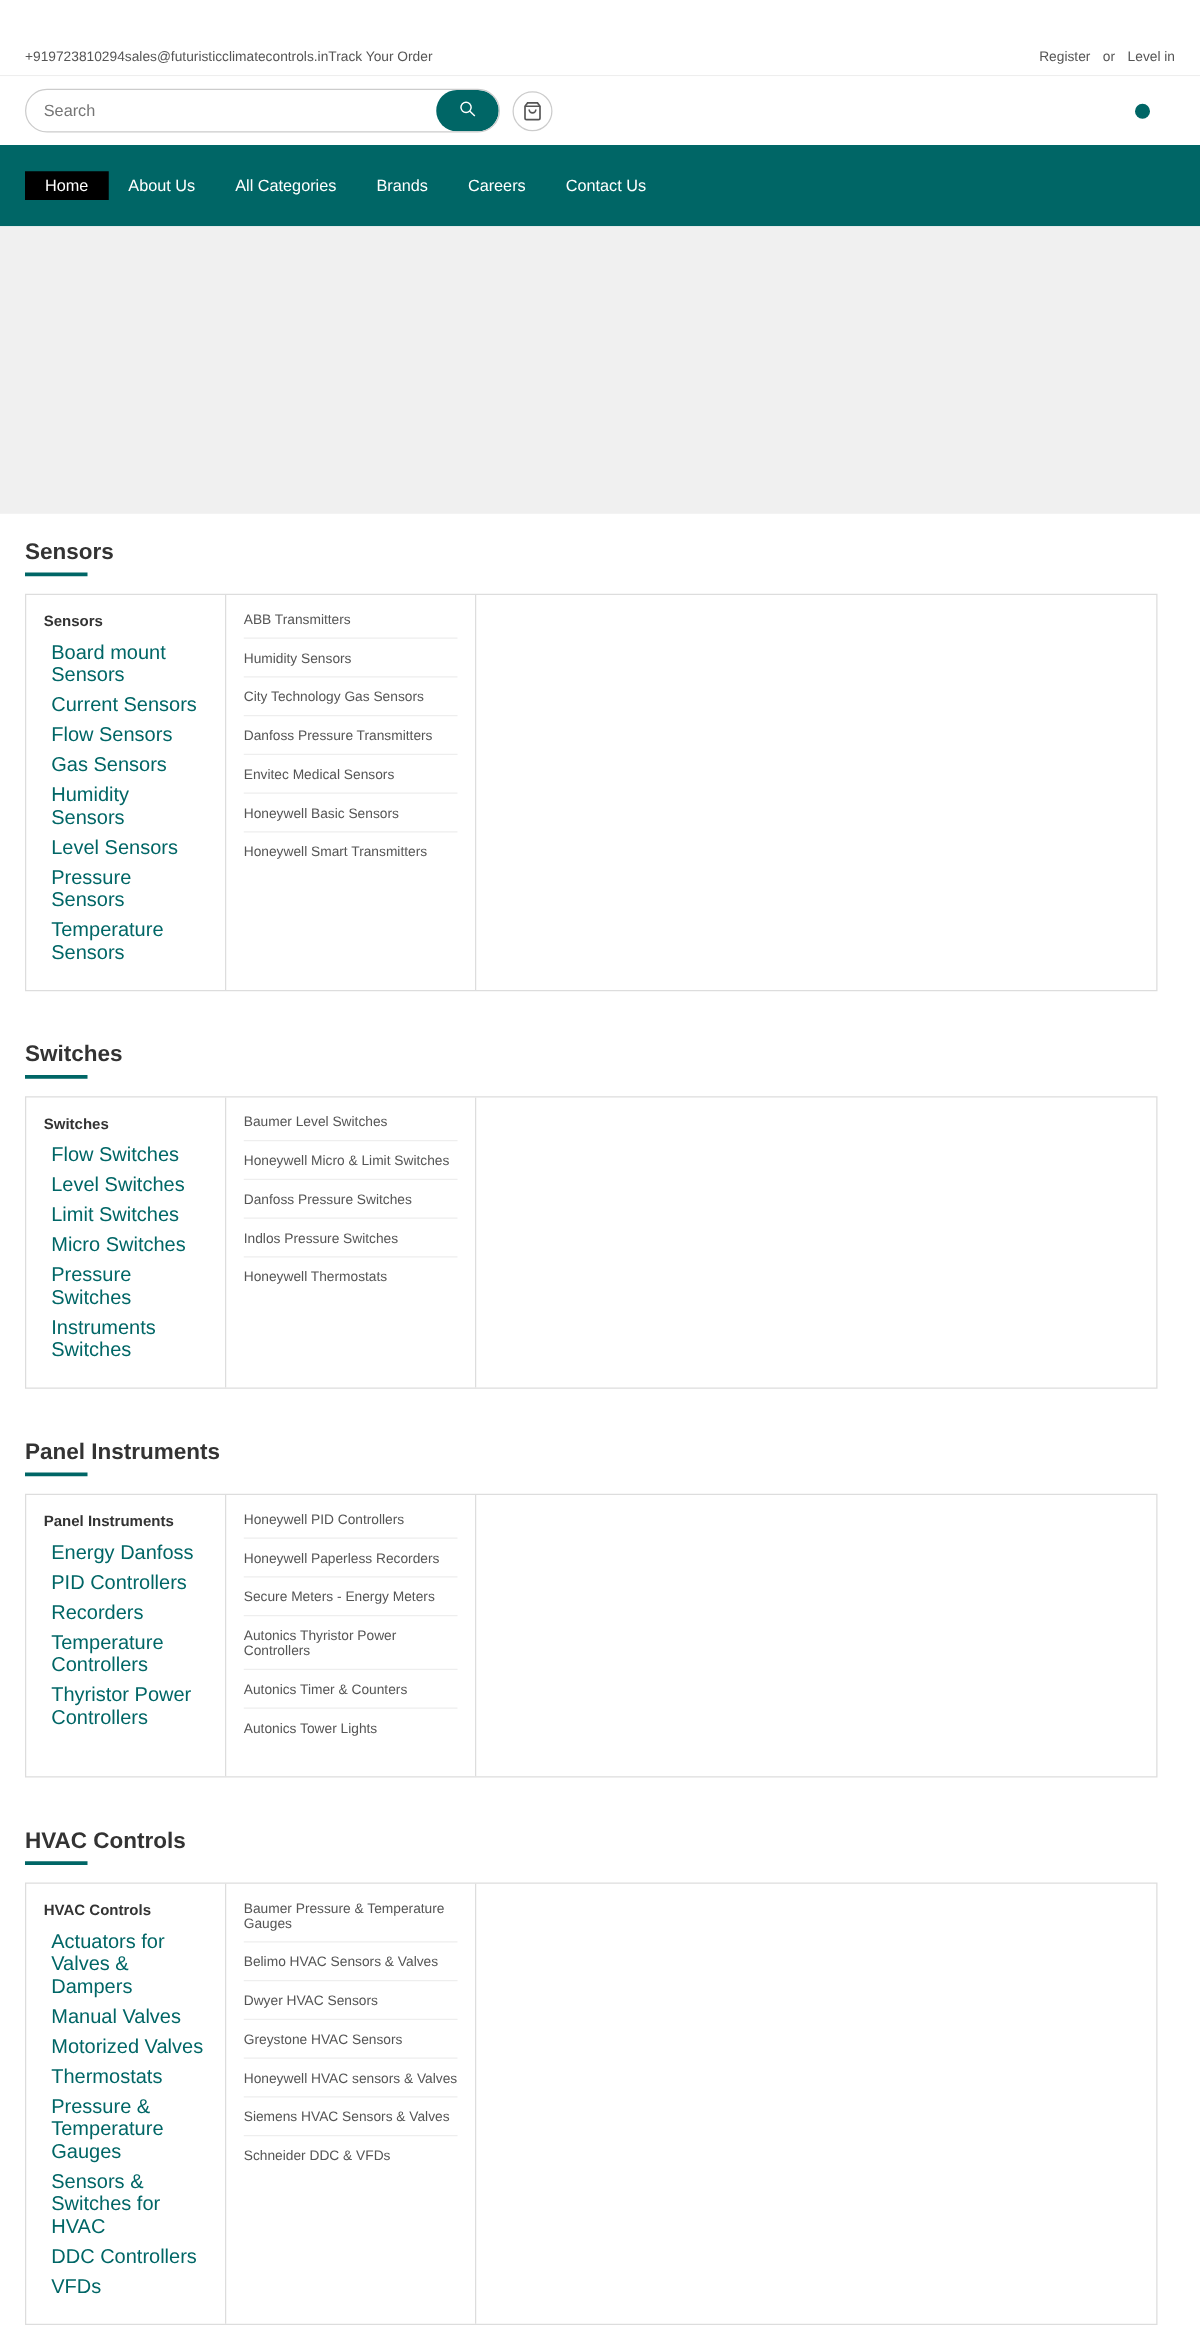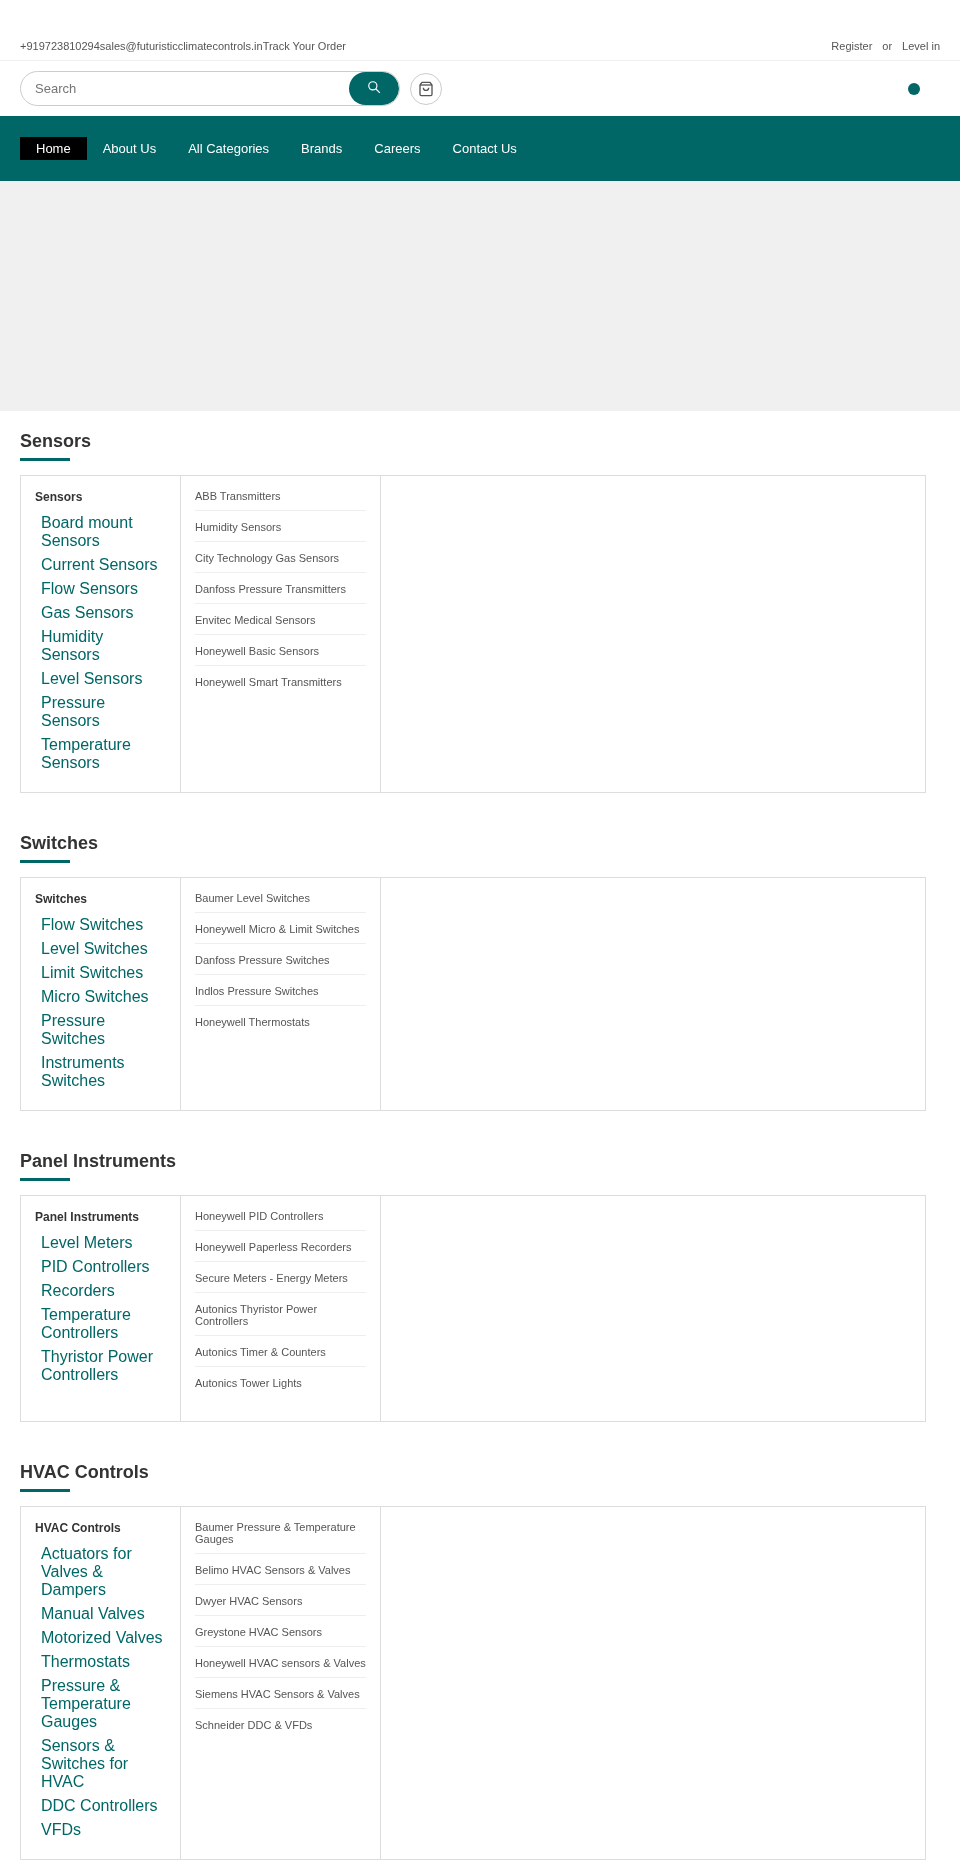--- a/index.html
+++ b/index.html
@@ -272,21 +272,21 @@
         </div>
         <div class="cat-col-3"></div>
       </div>
     </div>
     <div class="section-wrapper">
       <div class="section-title">Panel Instruments</div>
       <div class="section-title-underline"></div>
       <div class="category-box">
         <div class="cat-col-1">
           <div class="col-title">Panel Instruments</div>
-          <a href="#">Level Meters</a>
+          <a href="#">Energy Danfoss</a>
           <a href="#">PID Controllers</a>
           <a href="#">Recorders</a>
           <a href="#">Temperature Controllers</a>
           <a href="#">Thyristor Power Controllers</a>
         </div>
         <div class="cat-col-2">
           <a href="#">Honeywell PID Controllers</a>
           <a href="#">Honeywell Paperless Recorders</a>
           <a href="#">Secure Meters - Energy Meters</a>
           <a href="#">Autonics Thyristor Power Controllers</a>

